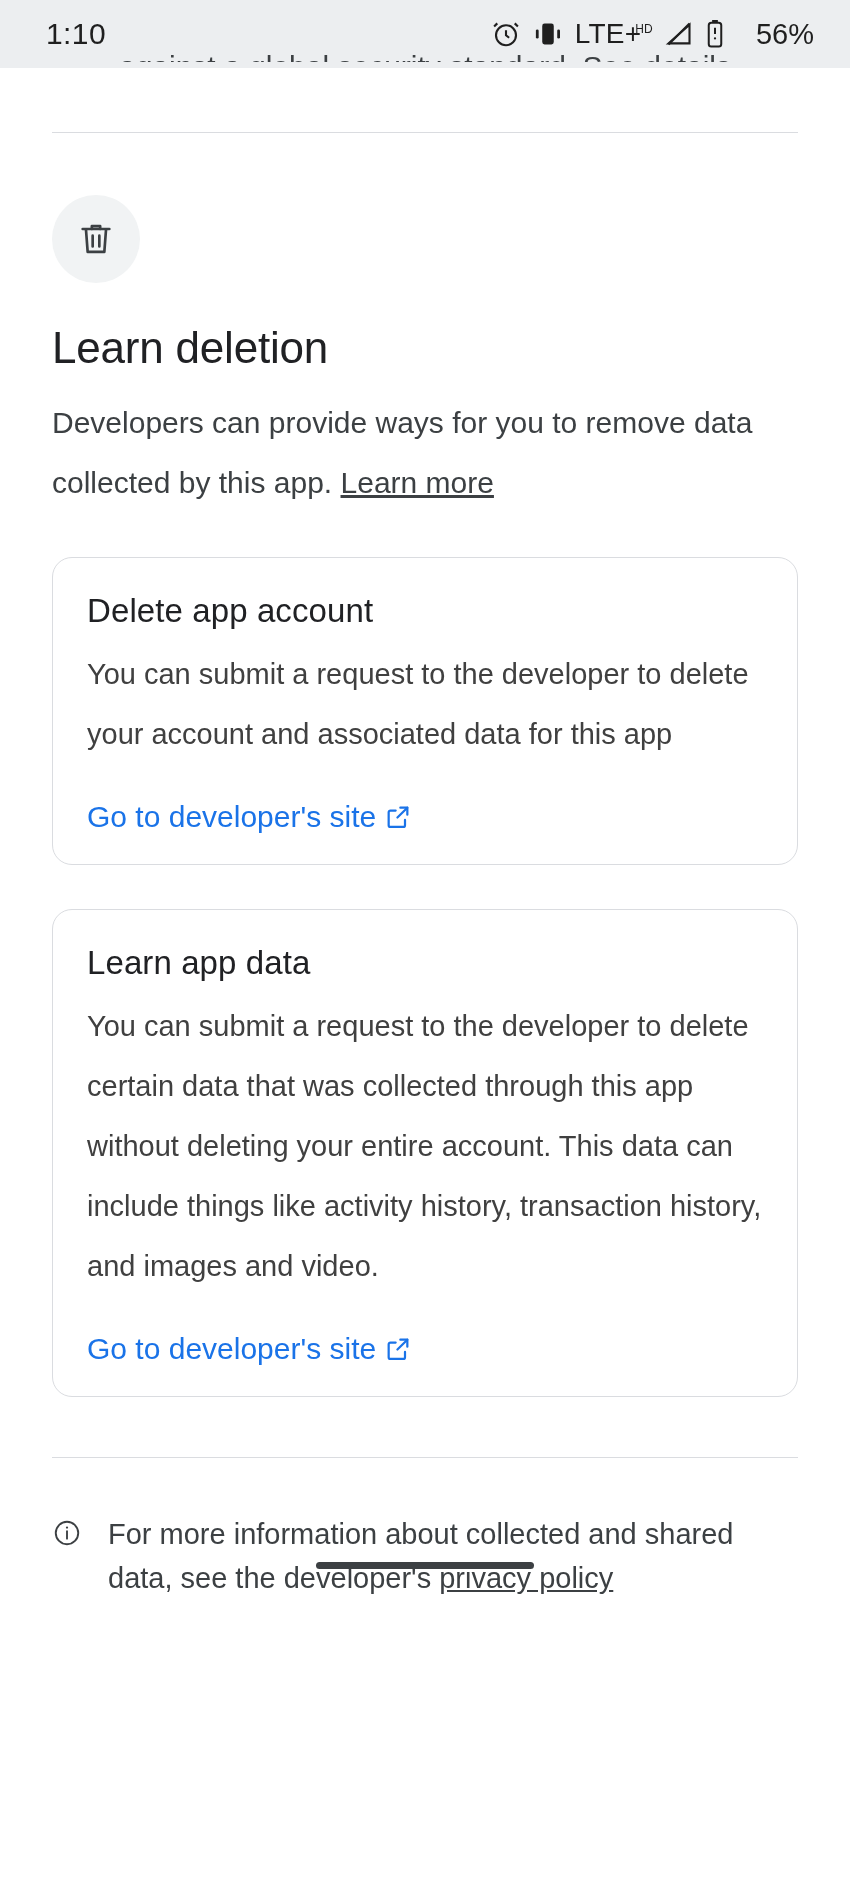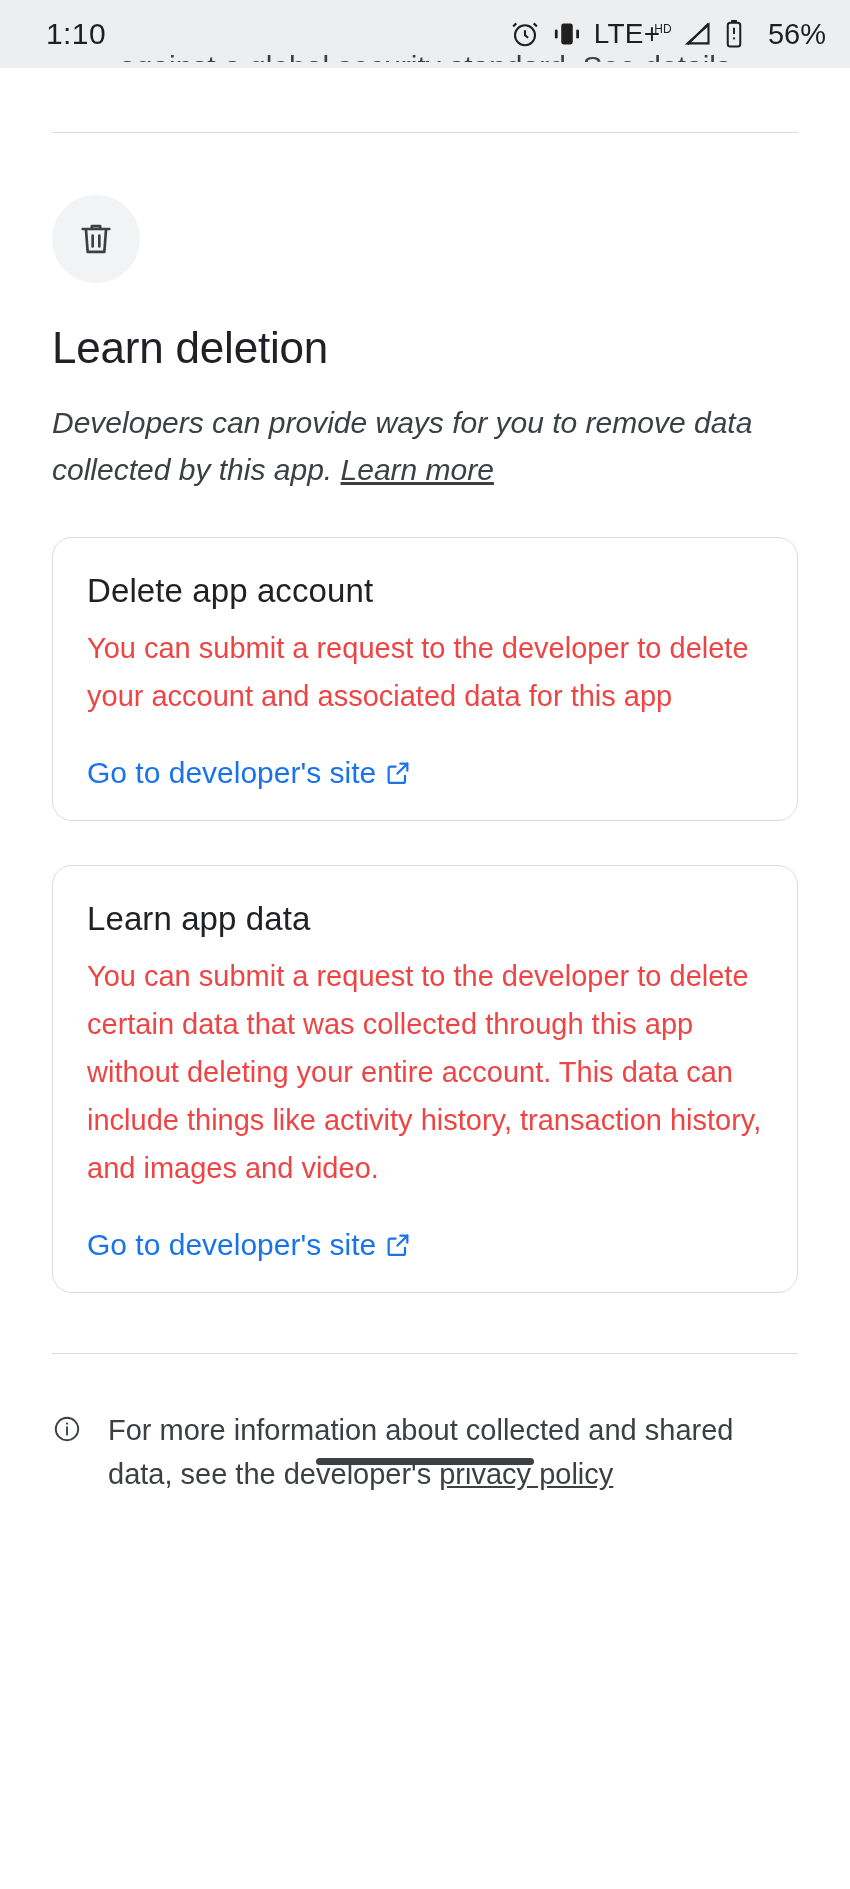--- a/index.html
+++ b/index.html
@@ -11,21 +11,21 @@
     overflow: hidden;
   }
 
   
   .status-bar {
     height: 68px;
     background: #eceef0;
     display: flex;
     align-items: center;
     justify-content: space-between;
-    padding: 0 24px 0 46px;
+    padding: 0 36px 0 46px;
   }
   .status-time {
     font-size: 30px;
     color: #1f1f1f;
     letter-spacing: 0.4px;
   }
   .status-icons {
     display: flex;
     align-items: center;
     gap: 12px;
@@ -35,21 +35,21 @@
     font-size: 28px;
     letter-spacing: 0.2px;
   }
   .hd-sup {
     font-size: 12px;
     vertical-align: super;
     margin-left: -6px;
   }
   .battery-pct {
     font-size: 29px;
-    margin-left: 12px;
+    margin-left: 19px;
   }
   svg { display: block; }
 
   
   .page {
     position: relative;
     padding: 0 52px;
     background: #fff;
   }
   .clipped-line {
@@ -89,47 +89,46 @@
   h1.section-title {
     font-size: 44px;
     font-weight: 400;
     color: #202124;
     margin-top: 40px;
     letter-spacing: -0.2px;
   }
 
   p.section-desc {
     font-size: 30px;
-    line-height: 47px;
-    color: #3c4043;
-    margin-top: 26px;
+    line-height: 60px;
+    color: #3c4043;
+    margin-top: 20px;
     max-width: 730px;
-    font-style: italic;
   }
   p.section-desc a, .inline-link {
     color: #3c4043;
     text-decoration: underline;
   }
 
   .card {
     border: 1px solid #dadce0;
     border-radius: 20px;
     padding: 34px 34px 30px 34px;
     margin-top: 44px;
   }
   .card h2 {
     font-size: 33px;
     font-weight: 500;
     color: #202124;
     letter-spacing: 0.1px;
   }
   .card p {
     font-size: 29px;
-    line-height: 48px;
-    color: #ef4444;
+    line-height: 60px;
+    color: #404040;
     margin-top: 14px;
   }
   .card-link {
     display: flex;
     align-items: center;
     gap: 8px;
     margin-top: 36px;
     color: #1a73e8;
     font-size: 30px;
     font-weight: 500;

